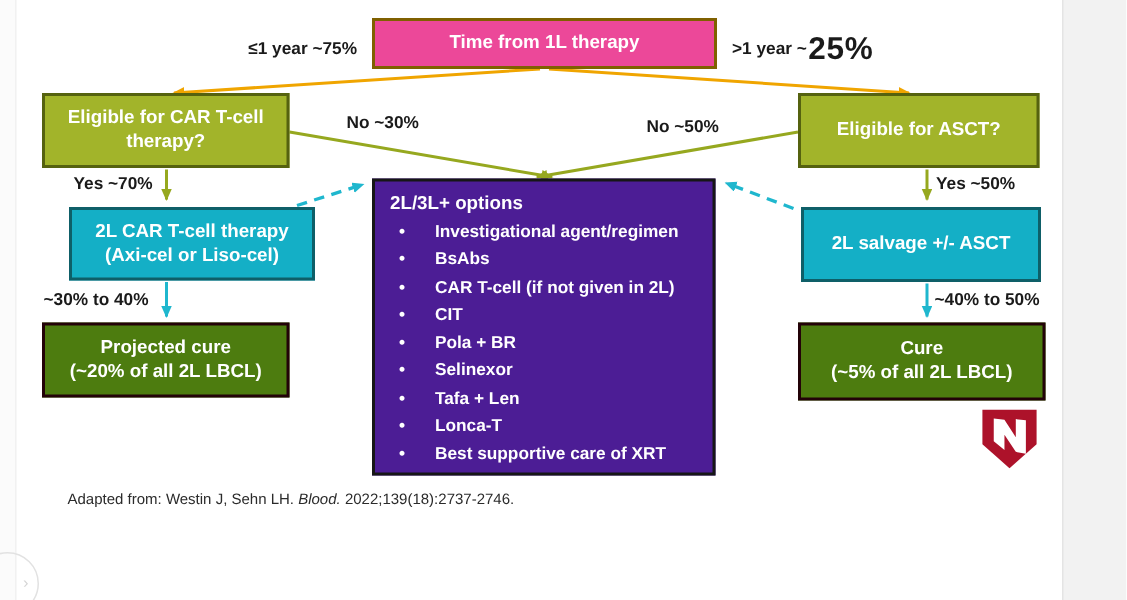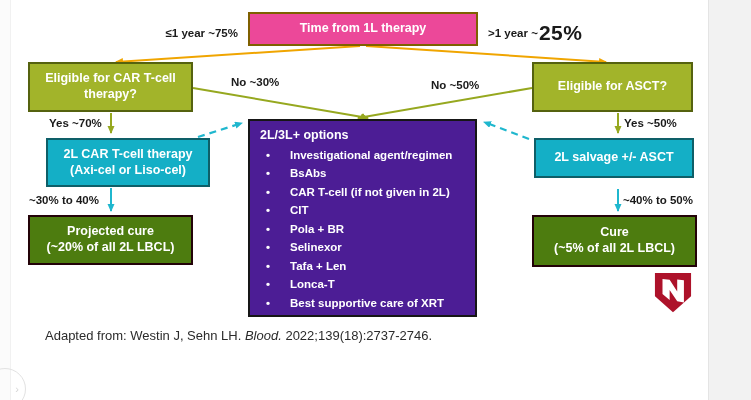--- a/index.html
+++ b/index.html
@@ -19,21 +19,21 @@
   .box-red{background:#4d7c0f;border:2px solid #230208;}
   .box-dark{background:#4c1d95;border:2px solid #161616;justify-content:flex-start;align-items:flex-start;
             text-align:left;font-weight:normal;padding:7px 10px 4px 10px;}
   .lbl{position:absolute;z-index:2;font-weight:bold;font-size:11.5px;color:#1a1a1a;white-space:nowrap;}
   .lbl-big-wrap{display:flex;align-items:center;gap:1px;}
   .lbl-big{font-size:21px;font-weight:700;letter-spacing:0.5px;}
   .opt-title{font-size:12.5px;font-weight:bold;margin:0 0 2px 0;}
   .opt-list{list-style:none;margin:0;padding:0;font-size:11.5px;font-weight:bold;}
   .opt-list li{position:relative;padding-left:30px;line-height:18.5px;}
   .opt-list li::before{content:"\2022";position:absolute;left:6px;}
-  .footer{position:absolute;left:45px;top:328px;z-index:2;font-size:13px;color:#2b2b2b;white-space:nowrap;}
+  .footer{position:absolute;left:45px;top:328px;z-index:2;font-size:10px;color:#2b2b2b;white-space:nowrap;}
   .footer .ital{font-style:italic;}
   .logo{position:absolute;left:652px;top:271px;width:42px;height:42px;z-index:2;}
   .ghost-circle{position:absolute;left:-16px;top:368px;width:42px;height:42px;border:1px solid #e2e2e2;
                 border-radius:50%;z-index:3;display:flex;align-items:center;justify-content:flex-end;
                 color:#d5d5d5;font-size:11px;padding-right:6px;box-sizing:border-box;background:transparent;}
 </style>
 </head>
 <body>
 
 <div class="stage">
@@ -91,21 +91,21 @@
   <div class="lbl" style="left:431px;top:79px;">No ~50%</div>
 
   <div class="lbl" style="left:49px;top:117px;">Yes ~70%</div>
   <div class="lbl" style="left:624px;top:117px;">Yes ~50%</div>
 
   <div class="box box-teal" style="left:46px;top:138px;width:164px;height:49px;">
     <div>2L CAR T-cell therapy</div>
     <div>(Axi-cel or Liso-cel)</div>
   </div>
 
-  <div class="box box-teal" style="left:534px;top:138px;width:160px;height:40px;">
+  <div class="box box-teal" style="left:534px;top:138px;width:160px;height:50px;">
     <div>2L salvage +/- ASCT</div>
   </div>
 
   <div class="box box-dark" style="left:248px;top:119px;width:229px;height:198px;">
     <div class="opt-title">2L/3L+ options</div>
     <ul class="opt-list">
       <li>Investigational agent/regimen</li>
       <li>BsAbs</li>
       <li>CAR T-cell (if not given in 2L)</li>
       <li>CIT</li>

